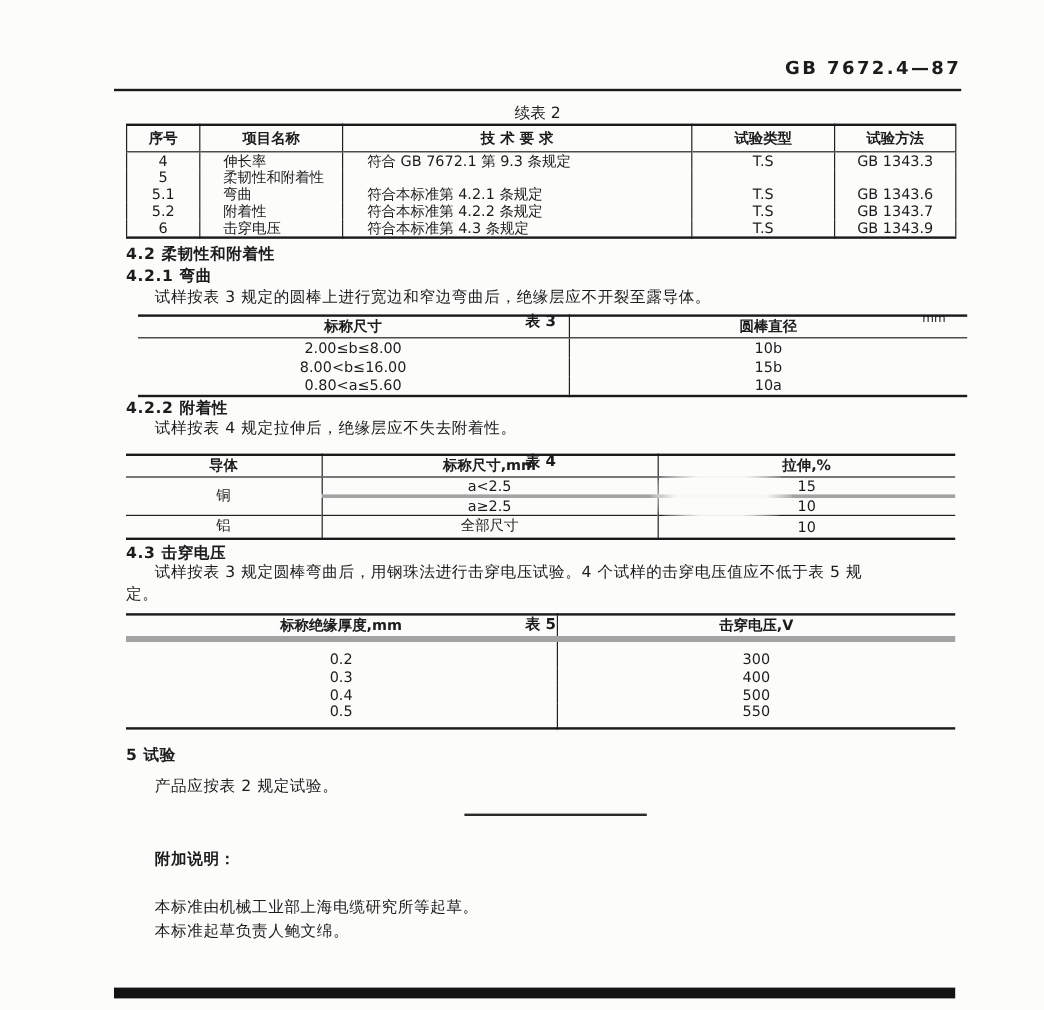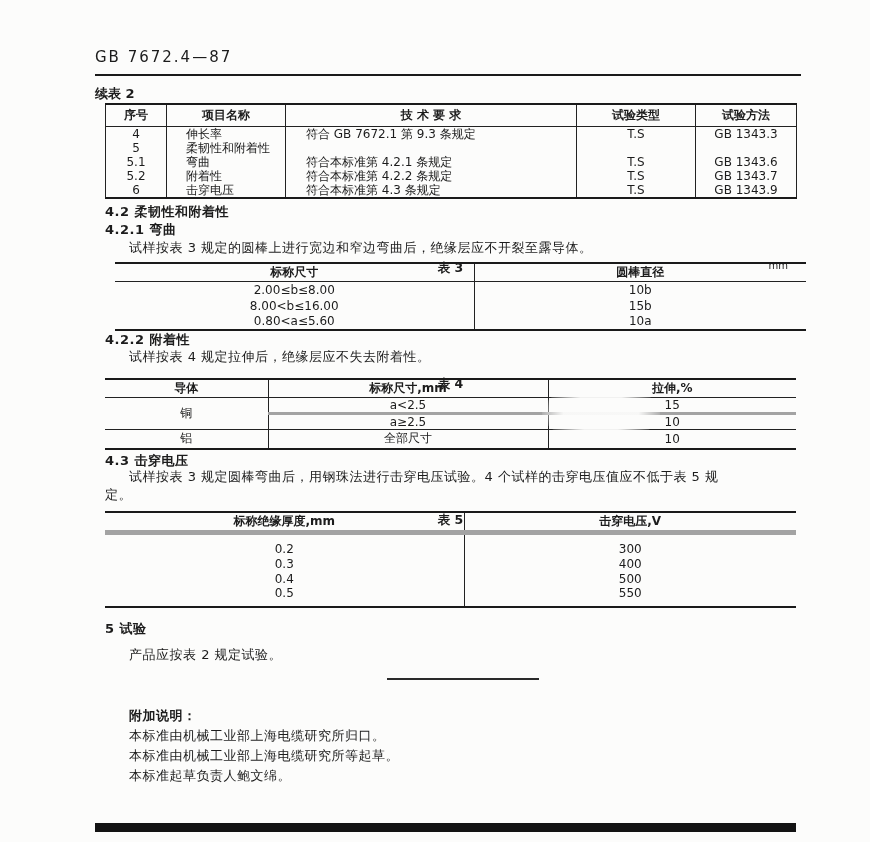--- a/index.html
+++ b/index.html
@@ -7,24 +7,24 @@
   .page {
     position:relative; width:870px; height:842px;
     background:#fcfcfb;
     font-family:"DejaVu Sans", sans-serif;
     color:#1c1c1c;
     overflow:hidden;
   }
   .abs { position:absolute; }
   .doc-title {
     top:48px; left:95px; width:706px;
-    text-align:left; font-size:15px; font-weight:400; letter-spacing:2px;
+    text-align:right; font-size:15px; font-weight:700; letter-spacing:2px;
   }
   .rule-top { top:74px; left:95px; width:706px; height:2px; background:#1a1a1a; }
-  .cont-label { top:85px; left:95px; width:706px; font-size:13px; font-weight:700; }
+  .cont-label { top:85px; left:95px; width:706px; text-align:center; font-size:13px; font-weight:400; }
 
   table { border-collapse:collapse; table-layout:fixed; font-size:12px; color:#1c1c1c; }
   td, th { vertical-align:middle; font-weight:500; overflow:hidden; white-space:nowrap; }
 
   
   .t2 { top:103px; left:105px; width:691px;
         border:1px solid #222; border-top:2px solid #1a1a1a; border-bottom:2px solid #1a1a1a; }
   .t2 th { height:22px; text-align:center; font-weight:700; border-bottom:1px solid #222;margin-top:48px; }
   .t2 td { height:14px; line-height:14px; }
   .t2 .vline { border-left:1px solid #222; }
@@ -240,19 +240,18 @@
     </tr>
   </tbody>
     </table>
 
   <div class="abs sec-head" style="top:620px; left:105px;">5  试验</div>
   <div class="abs body-text" style="top:646px; left:129px;">产品应按表 2 规定试验。</div>
 
   <div class="abs divider-line"></div>
 
   <div class="abs sec-head" style="top:707px; left:129px;">附加说明：</div>
-  <div class="abs body-text" style="top:727px; left:129px;">本标准由机械工业部上海电缆研究所归口。</div>
   <div class="abs body-text" style="top:747px; left:129px;">本标准由机械工业部上海电缆研究所等起草。</div>
   <div class="abs body-text" style="top:767px; left:129px;">本标准起草负责人鲍文绵。</div>
 
   <div class="abs bottom-bar"></div>
 
 </div>
 
 </body></html>

